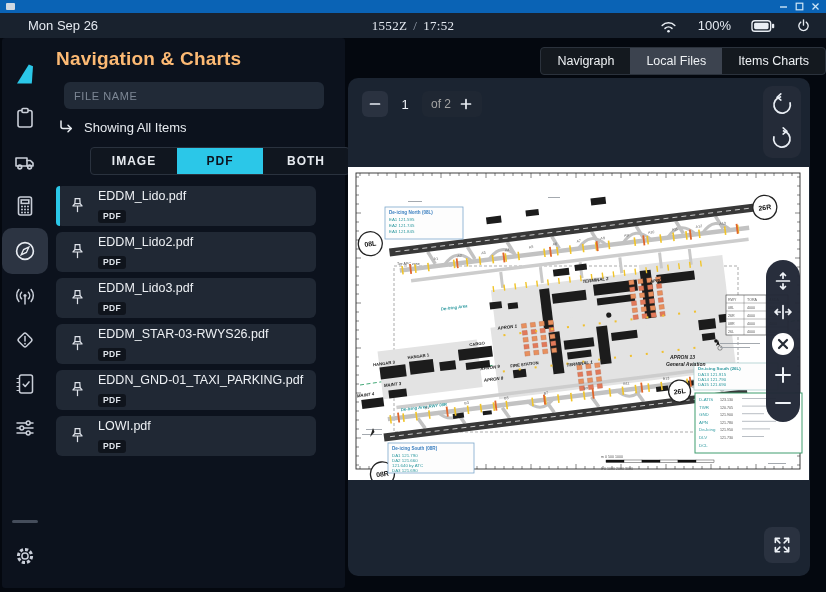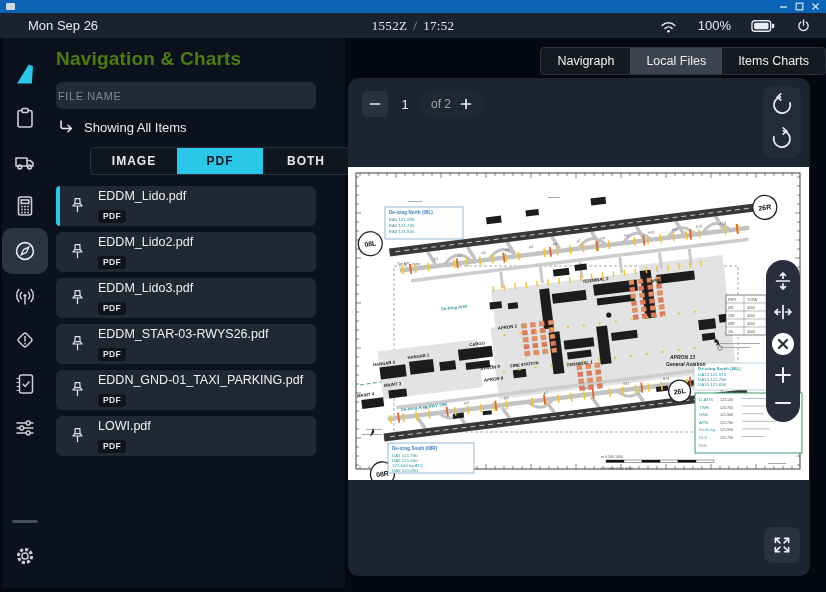--- a/index.html
+++ b/index.html
@@ -25,24 +25,24 @@
   .left-block{position:absolute;left:2px;top:38px;width:343px;height:550px;background:#0c121d;
               border-radius:3px;display:flex;}
   .sidebar{width:66px;display:flex;flex-direction:column;align-items:center;padding-top:14px;
            box-sizing:border-box;height:100%;}
   .nav-item{height:44px;display:flex;align-items:center;justify-content:center;width:46px;}
   .nav-item.active{background:#2c3442;border-radius:10px;height:46px;}
   .side-divider{width:26px;height:3px;border-radius:2px;background:#454d5b;margin-top:auto;margin-bottom:11px;}
   .gear-slot{margin-bottom:10px;}
   
   .list-panel{flex:1;padding:10px 10px 0 8px;box-sizing:border-box;position:relative;}
-  .panel-title{color:#4d7c0f;font-size:19px;font-weight:700;letter-spacing:.2px;margin:0 0 12px 0;}
+  .panel-title{color:#fdba74;font-size:19px;font-weight:700;letter-spacing:.2px;margin:0 0 12px 0;}
   .file-input{width:260px;height:27px;box-sizing:border-box;background:#212a37;border:none;border-radius:6px;
-              color:#dfe5ec;font-size:11px;letter-spacing:.6px;padding:0 2px;outline:none;
-              font-family:"Liberation Sans",sans-serif;}
+              color:#dfe5ec;font-size:11px;letter-spacing:.6px;padding:0 10px;outline:none;
+              font-family:"Liberation Sans",sans-serif;margin-left:8px;}
   .file-input::placeholder{color:#7d8795;}
   .showing-row{display:flex;align-items:center;gap:10px;color:#e8ecf1;font-size:13px;margin:10px 0 12px 2px;}
   .seg{display:flex;width:260px;height:28px;border:1px solid #2a323e;border-radius:4px;overflow:hidden;
        background:#10161f;box-sizing:border-box;margin-left:34px;}
   .seg-btn{flex:1;display:flex;align-items:center;justify-content:center;color:#e6eaef;
            font-size:12px;font-weight:700;letter-spacing:1px;}
   .seg-btn.active{background:#2bc7e8;color:#0d1520;}
   .file-list{margin-top:11px;display:flex;flex-direction:column;gap:6px;}
   .file-item{position:relative;width:260px;height:40px;background:#202834;border-radius:6px;
              display:flex;align-items:center;box-sizing:border-box;padding-left:13px;}

